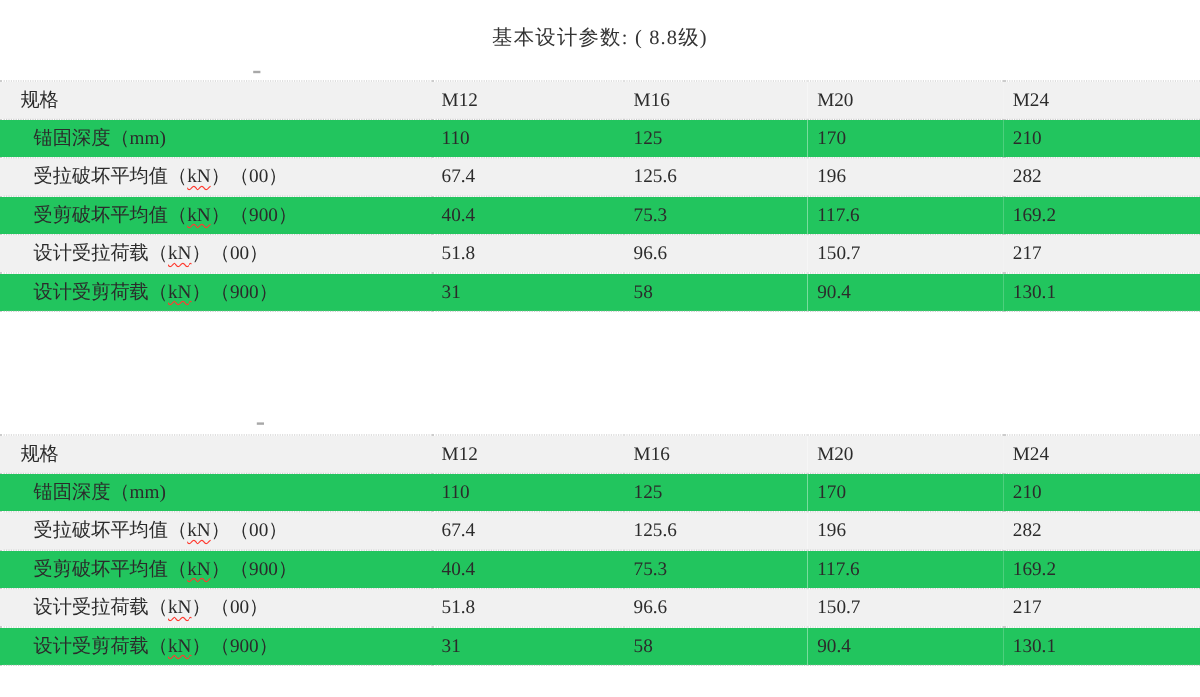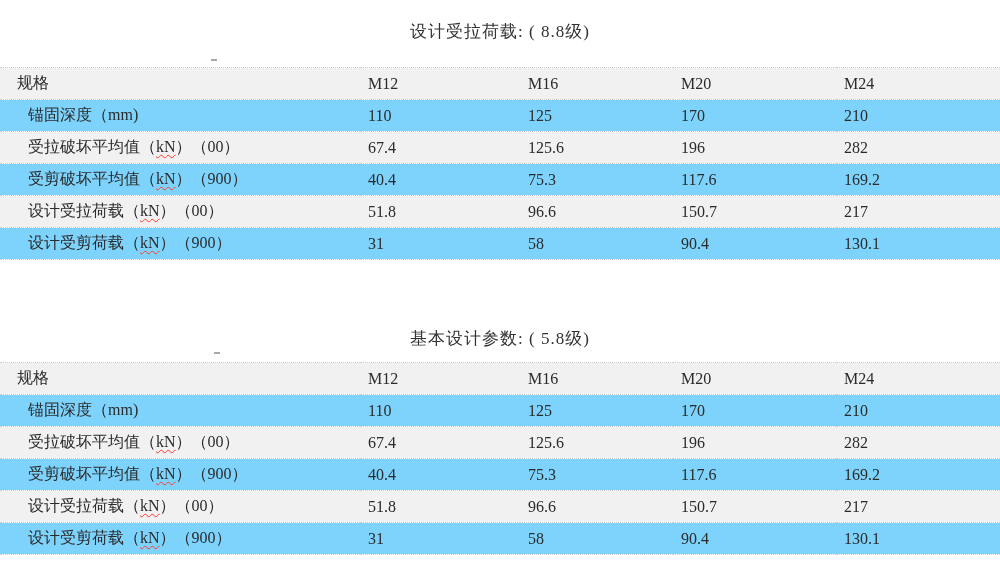--- a/index.html
+++ b/index.html
@@ -54,21 +54,21 @@
   table.params col.c1 { width: 160px; }
   table.params col.c2 { width: 153px; }
   table.params col.c3 { width: 163px; }
   table.params col.c4 { width: 164px; }
   table.params tr {
     height: 32px;
     border-top: 1px dotted #cccccc;
     border-bottom: 1px dotted #cccccc;
   }
   table.params tr.stripe { background: #f1f1f1; }
-  table.params tr.plain  { background: #7dd3fc; }
+  table.params tr.plain  { background: #22c55e; }
   table.params th, table.params td {
     font-weight: normal;
     text-align: left;
     vertical-align: middle;
     padding: 0 0 0 8px;
     white-space: nowrap;
     overflow: hidden;
     color: #2b2b2b;
   }
   table.params th.c0 { padding-left: 17px; }
@@ -78,21 +78,21 @@
     text-decoration-thickness: 1px;
     text-underline-offset: 2px;
     text-decoration-skip-ink: none;
   }
 </style>
 </head>
 <body>
 
 <div class="doc">
 
-  <div class="tbl-title title-1">设计受拉荷载: ( 8.8级)</div>
+  <div class="tbl-title title-1">基本设计参数: ( 8.8级)</div>
   <div class="anchor-mark mark-1"></div>
 
   <table class="params tbl-1">
     <colgroup>
       <col class="c0">
         <col class="c1">
         <col class="c2">
         <col class="c3">
         <col class="c4">
     </colgroup>
@@ -135,21 +135,20 @@
       <tr class="plain">
         <td class="c0"><span>设计受剪荷载（</span><span class="sp">kN</span><span>）（900）</span></td>
         <td>31</td>
         <td>58</td>
         <td>90.4</td>
         <td>130.1</td>
       </tr>
     </tbody>
   </table>
 
-  <div class="tbl-title title-2">基本设计参数: ( 5.8级)</div>
   <div class="anchor-mark mark-2"></div>
 
   <table class="params tbl-2">
     <colgroup>
       <col class="c0">
         <col class="c1">
         <col class="c2">
         <col class="c3">
         <col class="c4">
     </colgroup>

